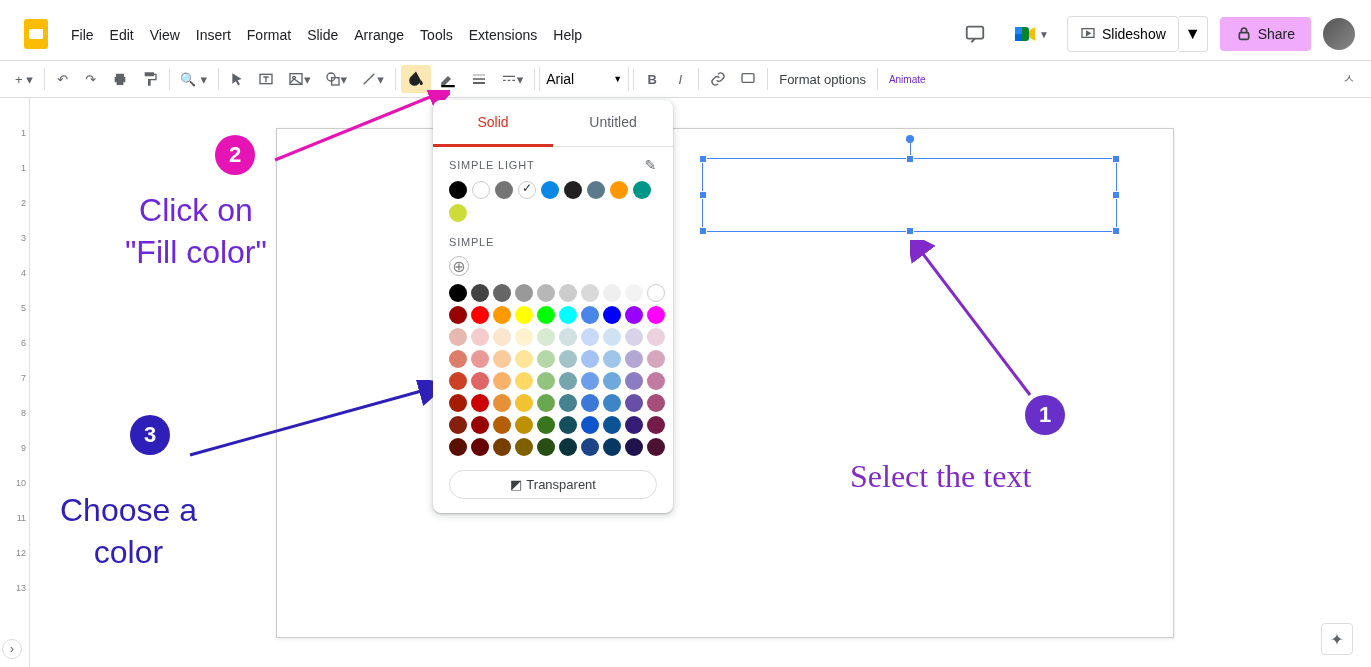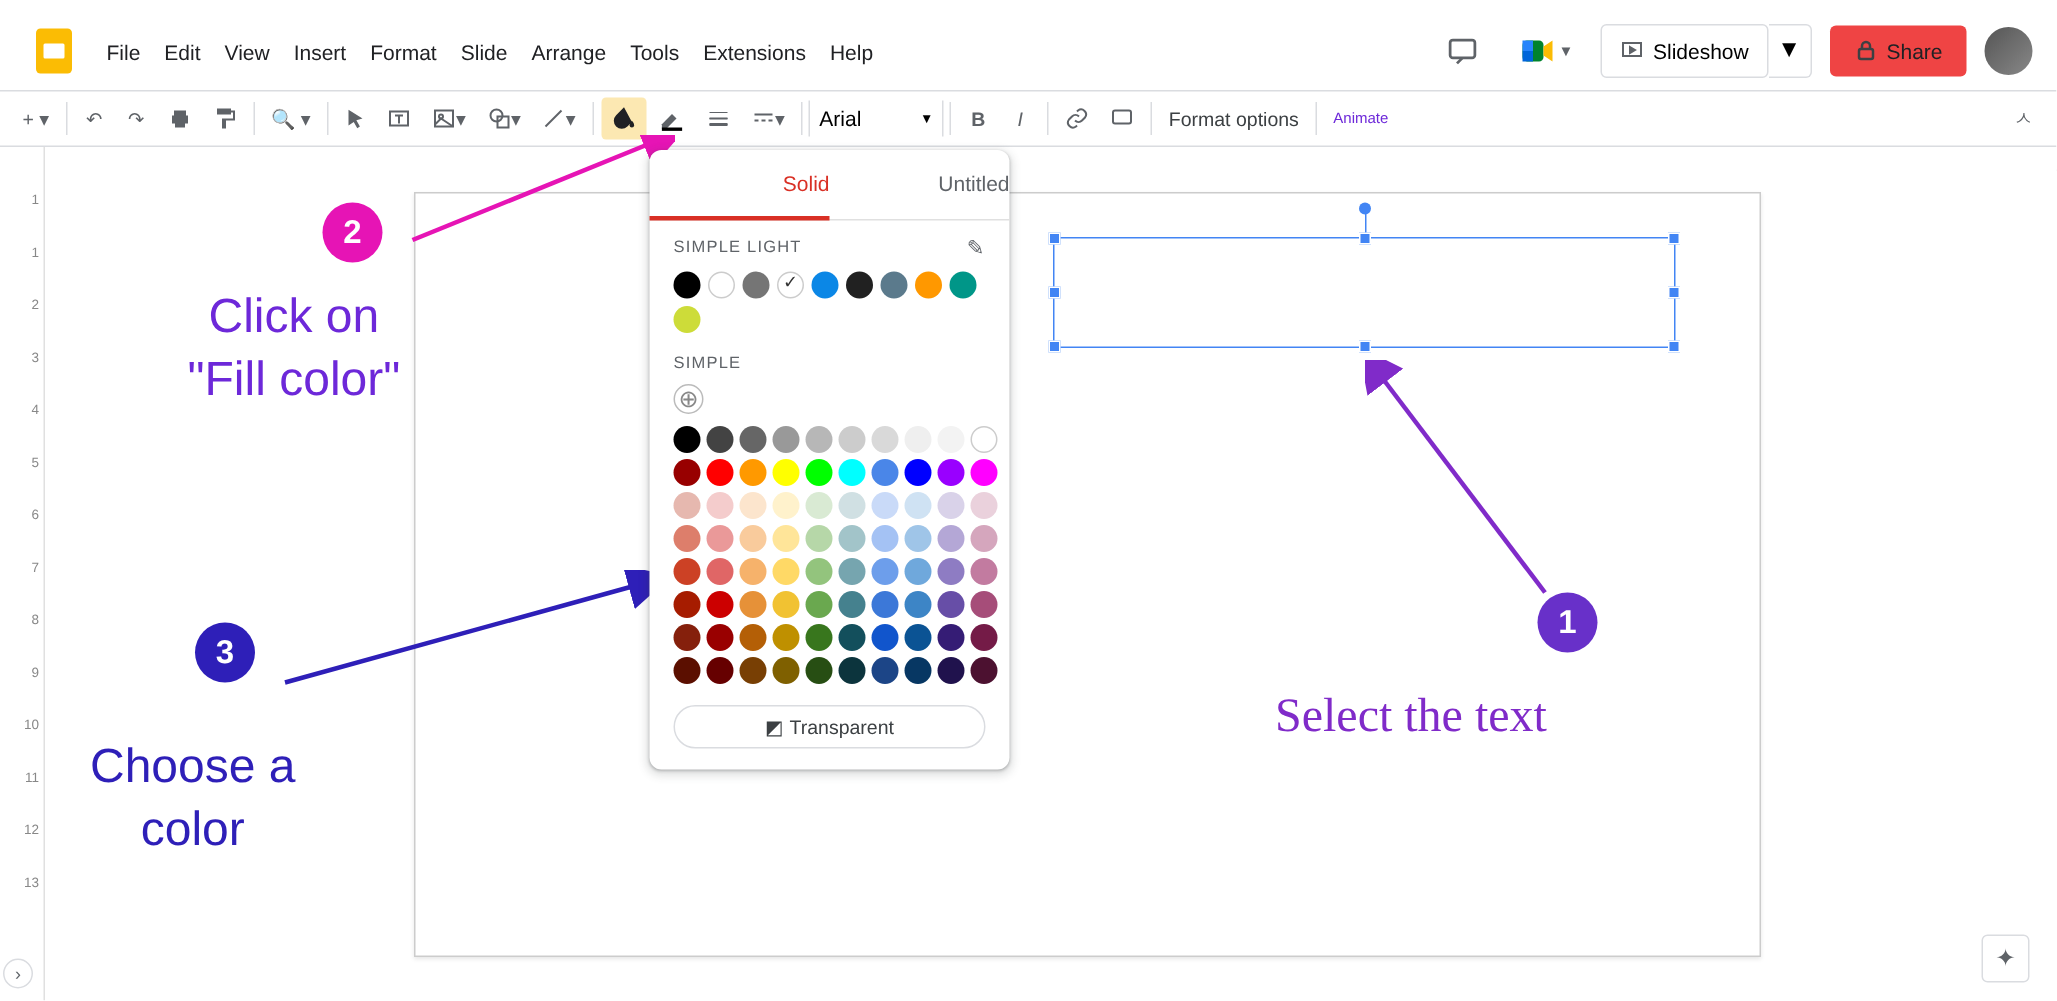--- a/index.html
+++ b/index.html
@@ -12,21 +12,21 @@
 .doc-title { font-size: 18px; color: #5f6368; display: flex; align-items: center; gap: 8px; }
 .title-icons { display: flex; gap: 10px; color: #5f6368; }
 .menubar { display: flex; gap: 2px; margin-top: 2px; }
 .menubar span { font-size: 14px; color: #202124; padding: 4px 7px; cursor: pointer; }
 .last-edit { font-size: 14px; color: #5f6368; text-decoration: underline; margin-left: 12px; cursor: pointer; }
 .header-right { display: flex; align-items: center; gap: 12px; }
 .header-btn { display: flex; align-items: center; justify-content: center; width: 40px; height: 40px; border-radius: 50%; cursor: pointer; }
 .meet-btn { width: 48px; display: flex; align-items: center; gap: 2px; }
 .slideshow-btn { display: flex; align-items: center; border: 1px solid #dadce0; border-radius: 4px; padding: 8px 12px; font-size: 14px; gap: 6px; cursor: pointer; }
 .slideshow-drop { border: 1px solid #dadce0; border-left: none; border-radius: 0 4px 4px 0; padding: 8px 6px; cursor: pointer; }
-.share-btn { background: #ef4444; color: #202124; padding: 9px 16px; border-radius: 4px; font-size: 14px; font-weight: 500; display: flex; align-items: center; gap: 6px; cursor: pointer; }
+.share-btn { background: #f0abfc; color: #202124; padding: 9px 16px; border-radius: 4px; font-size: 14px; font-weight: 500; display: flex; align-items: center; gap: 6px; cursor: pointer; }
 .avatar { width: 32px; height: 32px; border-radius: 50%; background: linear-gradient(135deg,#555,#888); cursor: pointer; }
 
 .toolbar { display: flex; align-items: center; padding: 4px 8px; border-top: 1px solid #dadce0; border-bottom: 1px solid #dadce0; height: 38px; }
 .tb-btn { padding: 5px 6px; margin: 0 1px; border-radius: 3px; cursor: pointer; display: flex; align-items: center; justify-content: center; min-width: 26px; color: #5f6368; font-size: 13px; }
 .tb-btn.active { background: #fce8b2; }
 .tb-sep { width: 1px; height: 22px; background: #dadce0; margin: 0 4px; }
 .tb-font { width: 90px; display: flex; justify-content: space-between; align-items: center; padding: 0 6px; border-right: 1px solid #dadce0; border-left: 1px solid #dadce0; height: 24px; font-size: 14px; }
 .tb-expand { margin-left: auto; }
 
 .workspace { display: flex; height: calc(100% - 98px); }
@@ -39,21 +39,21 @@
 .slide { position: absolute; left: 246px; top: 30px; width: 898px; height: 510px; background: #fff; border: 1px solid #ccc; box-shadow: 0 1px 3px rgba(0,0,0,0.1); }
 
 .textbox { position: absolute; left: 702px; top: 158px; width: 415px; height: 74px; border: 1.5px solid #4285f4; }
 .textbox-text { font-size: 46px; color: #ccc; letter-spacing: -1px; font-family: Arial; padding: 6px 10px; -webkit-text-stroke: 1px #bbb; }
 .handle { position: absolute; width: 8px; height: 8px; background: #4285f4; border: 1px solid #fff; }
 .rot-handle { position: absolute; left: 50%; top: -24px; width: 8px; height: 8px; background: #4285f4; border-radius: 50%; transform: translateX(-50%); }
 .rot-line { position: absolute; left: 50%; top: -20px; width: 1px; height: 20px; background: #4285f4; }
 
 .colorpicker { position: absolute; left: 433px; top: 100px; width: 240px; background: #fff; border-radius: 8px; box-shadow: 0 2px 6px 2px rgba(60,64,67,0.15), 0 1px 2px rgba(60,64,67,0.3); z-index: 100; padding-bottom: 14px; }
 .cp-tabs { display: flex; border-bottom: 1px solid #e0e0e0; }
-.cp-tab { flex: 1; text-align: right; padding: 14px 0; font-size: 14px; color: #5f6368; cursor: pointer; }
+.cp-tab { flex: 1; text-align: center; padding: 14px 0; font-size: 14px; color: #5f6368; cursor: pointer; }
 .cp-tab.active { color: #d93025; border-bottom: 3px solid #d93025; margin-bottom: -1px; }
 .cp-section { padding: 10px 16px 4px; }
 .cp-label { font-size: 11px; color: #5f6368; letter-spacing: 0.8px; display: flex; justify-content: space-between; align-items: center; }
 .cp-pencil { cursor: pointer; font-size: 14px; }
 .cp-row { display: flex; gap: 5px; margin-top: 8px; flex-wrap: wrap; }
 .cp-swatch { width: 18px; height: 18px; border-radius: 50%; cursor: pointer; position: relative; }
 .cp-swatch.checked::after { content: '✓'; position: absolute; left: 3px; top: -1px; font-size: 12px; color: #333; }
 .cp-swatch.whiteb { border: 1px solid #ccc; }
 .cp-add { width: 20px; height: 20px; border-radius: 50%; border: 1px solid #bbb; display: flex; align-items: center; justify-content: center; color: #888; font-size: 16px; cursor: pointer; }
 .cp-grid { display: grid; grid-template-columns: repeat(10, 18px); gap: 4px; padding: 4px 16px; }

